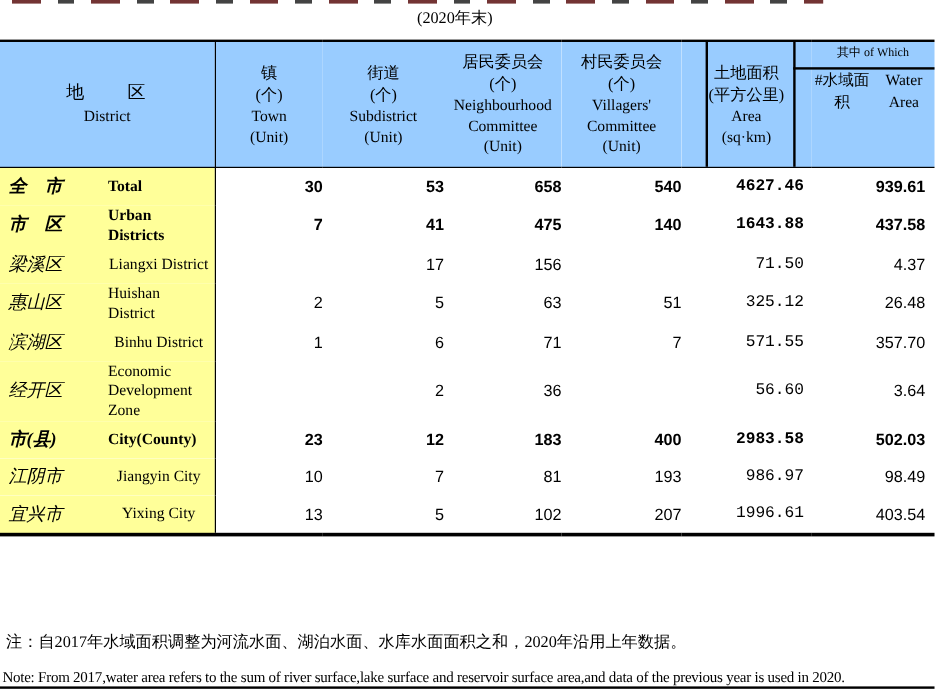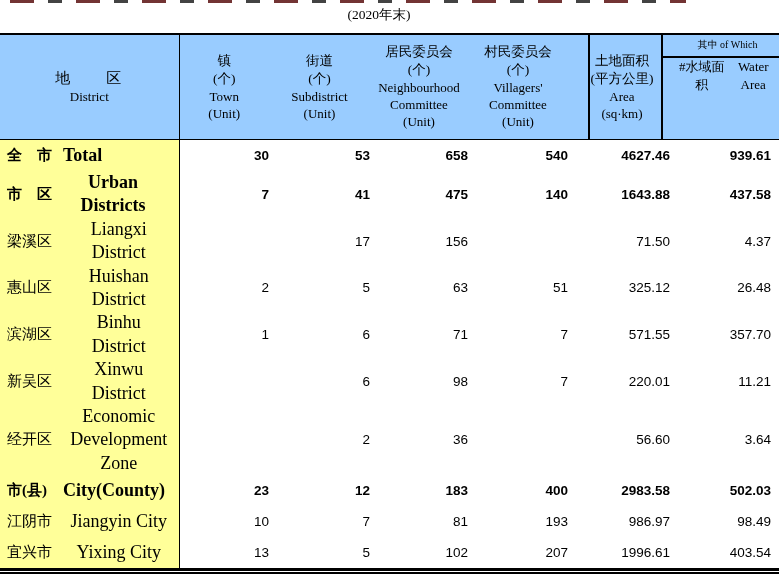--- a/index.html
+++ b/index.html
@@ -27,29 +27,29 @@
   .h-en{font-size:13px;max-width:100px;margin:0 auto;}
   th.water-th{vertical-align:top;}
   .of-which{font-size:10px;padding-top:3px;height:20px;}
   .water-lines{display:flex;flex-direction:row;justify-content:center;height:80px;font-size:13px;line-height:1.35;}
   .water-lines .h-en{max-width:52px;}
   td.stub{
     background:var(--stub-bg);display:table-cell;height:31px;
     font-size:13px;
   }
   .stub-inner{display:flex;align-items:center;width:100%;height:100%;}
-  .zh{min-width:56px;padding-left:7px;font-size:15px;white-space:nowrap;}
+  .zh{min-width:56px;padding-left:7px;font-size:15px;white-space:nowrap;font-style:italic;}
   .en-wrap{flex:1;text-align:center;padding-right:4px;}
-  .en-wrap .en{display:inline-block;text-align:center;max-width:100px;font-size:18px;line-height:1.3;}
+  .en-wrap .en{display:inline-block;text-align:left;max-width:100px;font-size:13px;line-height:1.3;margin-left:27px;}
   td.stub,th.stub-h{border-right:1.5px solid var(--border);}
   th.stub-h{background:var(--header-bg);}
   .stub-h .zh-h{font-size:15px;letter-spacing:2px;}
   .stub-h .en-h{font-size:13px;}
   td.num{text-align:right;font-family:"Liberation Sans", sans-serif;font-size:13.5px;padding-right:2px;height:31px;}
-  td.num.c5{padding-right:6px;}
+  td.num.c5{padding-right:6px;font-family:Liberation Mono, monospace;}
   td.num.c6{padding-right:8px;}
   tr.bold td{font-weight:bold;}
   tr.bold .zh,tr.bold .en{font-weight:bold;}
   tbody tr:last-child td{border-bottom:3px solid var(--border);}
   .vline{position:absolute;width:1.5px;background:var(--border);top:35px;height:104px;}
   .vline.a{left:588px;}
   .vline.b{left:661px;}
   .of-which-rule{position:absolute;left:661px;top:56px;width:118px;height:1.5px;background:var(--border);}
   .note-zh{position:absolute;left:5px;top:526px;font-size:13.5px;white-space:nowrap;}
   .note-en{position:absolute;left:2px;top:557px;font-size:12.5px;letter-spacing:-0.2px;white-space:nowrap;}
@@ -187,34 +187,20 @@
           <td class="num c1">1</td>
           <td class="num c2">6</td>
           <td class="num c3">71</td>
           <td class="num c4">7</td>
           <td class="num c5">571.55</td>
           <td class="num c6">357.70</td>
         </tr>
         <tr>
           <td class="stub">
             <div class="stub-inner">
-              <span class="zh">新吴区</span>
-              <span class="en-wrap"><span class="en">Xinwu District</span></span>
-            </div>
-          </td>
-          <td class="num c1"></td>
-          <td class="num c2">6</td>
-          <td class="num c3">98</td>
-          <td class="num c4">7</td>
-          <td class="num c5">220.01</td>
-          <td class="num c6">11.21</td>
-        </tr>
-        <tr>
-          <td class="stub">
-            <div class="stub-inner">
               <span class="zh">经开区</span>
               <span class="en-wrap"><span class="en">Economic Development Zone</span></span>
             </div>
           </td>
           <td class="num c1"></td>
           <td class="num c2">2</td>
           <td class="num c3">36</td>
           <td class="num c4"></td>
           <td class="num c5">56.60</td>
           <td class="num c6">3.64</td>
@@ -261,15 +247,17 @@
           <td class="num c5">1996.61</td>
           <td class="num c6">403.54</td>
         </tr>
       </tbody>
   </table>
 
   <div class="vline a"></div>
   <div class="vline b"></div>
   <div class="of-which-rule"></div>
 
+  <div class="note-zh">注：自2017年水域面积调整为河流水面、湖泊水面、水库水面面积之和，2020年沿用上年数据。</div>
+  <div class="note-en">Note: From 2017,water area refers to the sum of river surface,lake surface and reservoir surface area,and data of the previous year is used in 2020.</div>
   <div class="bottom-rule"></div>
 
 </div>
 
 </body></html>

